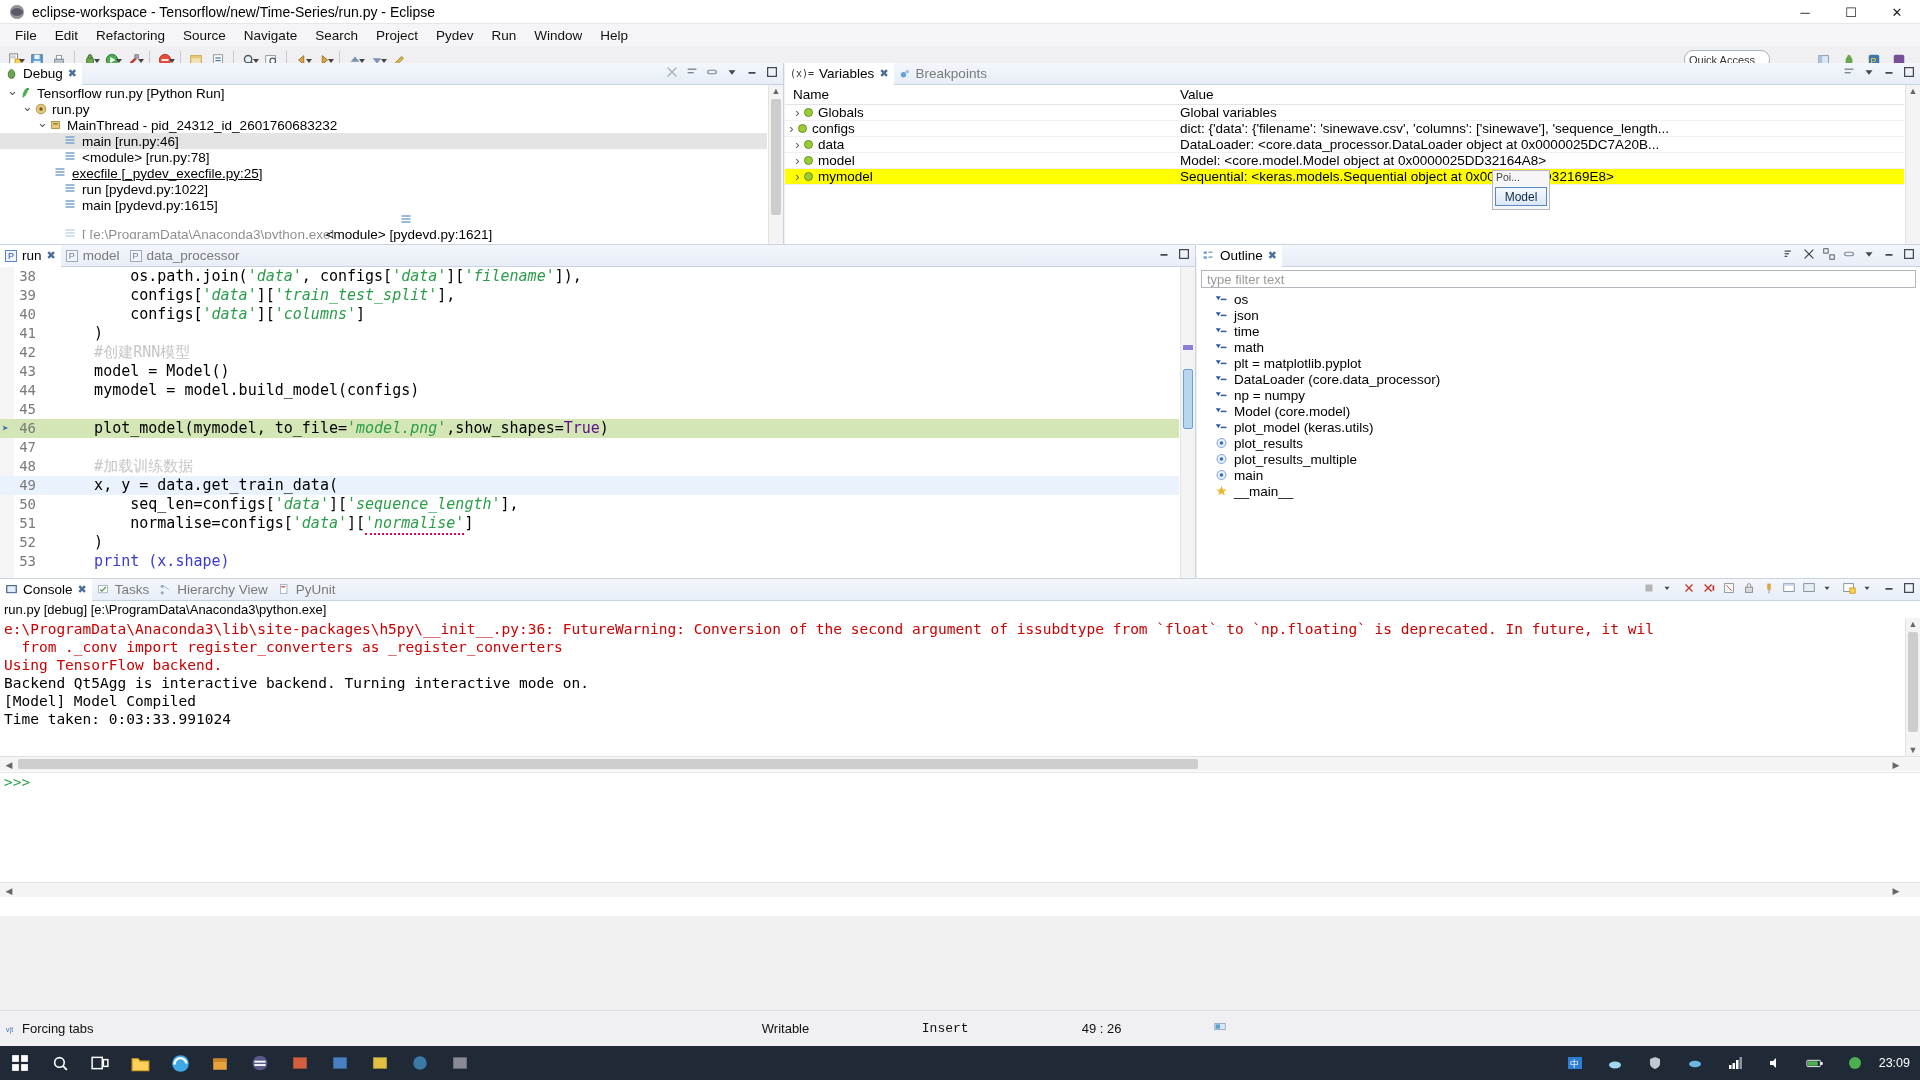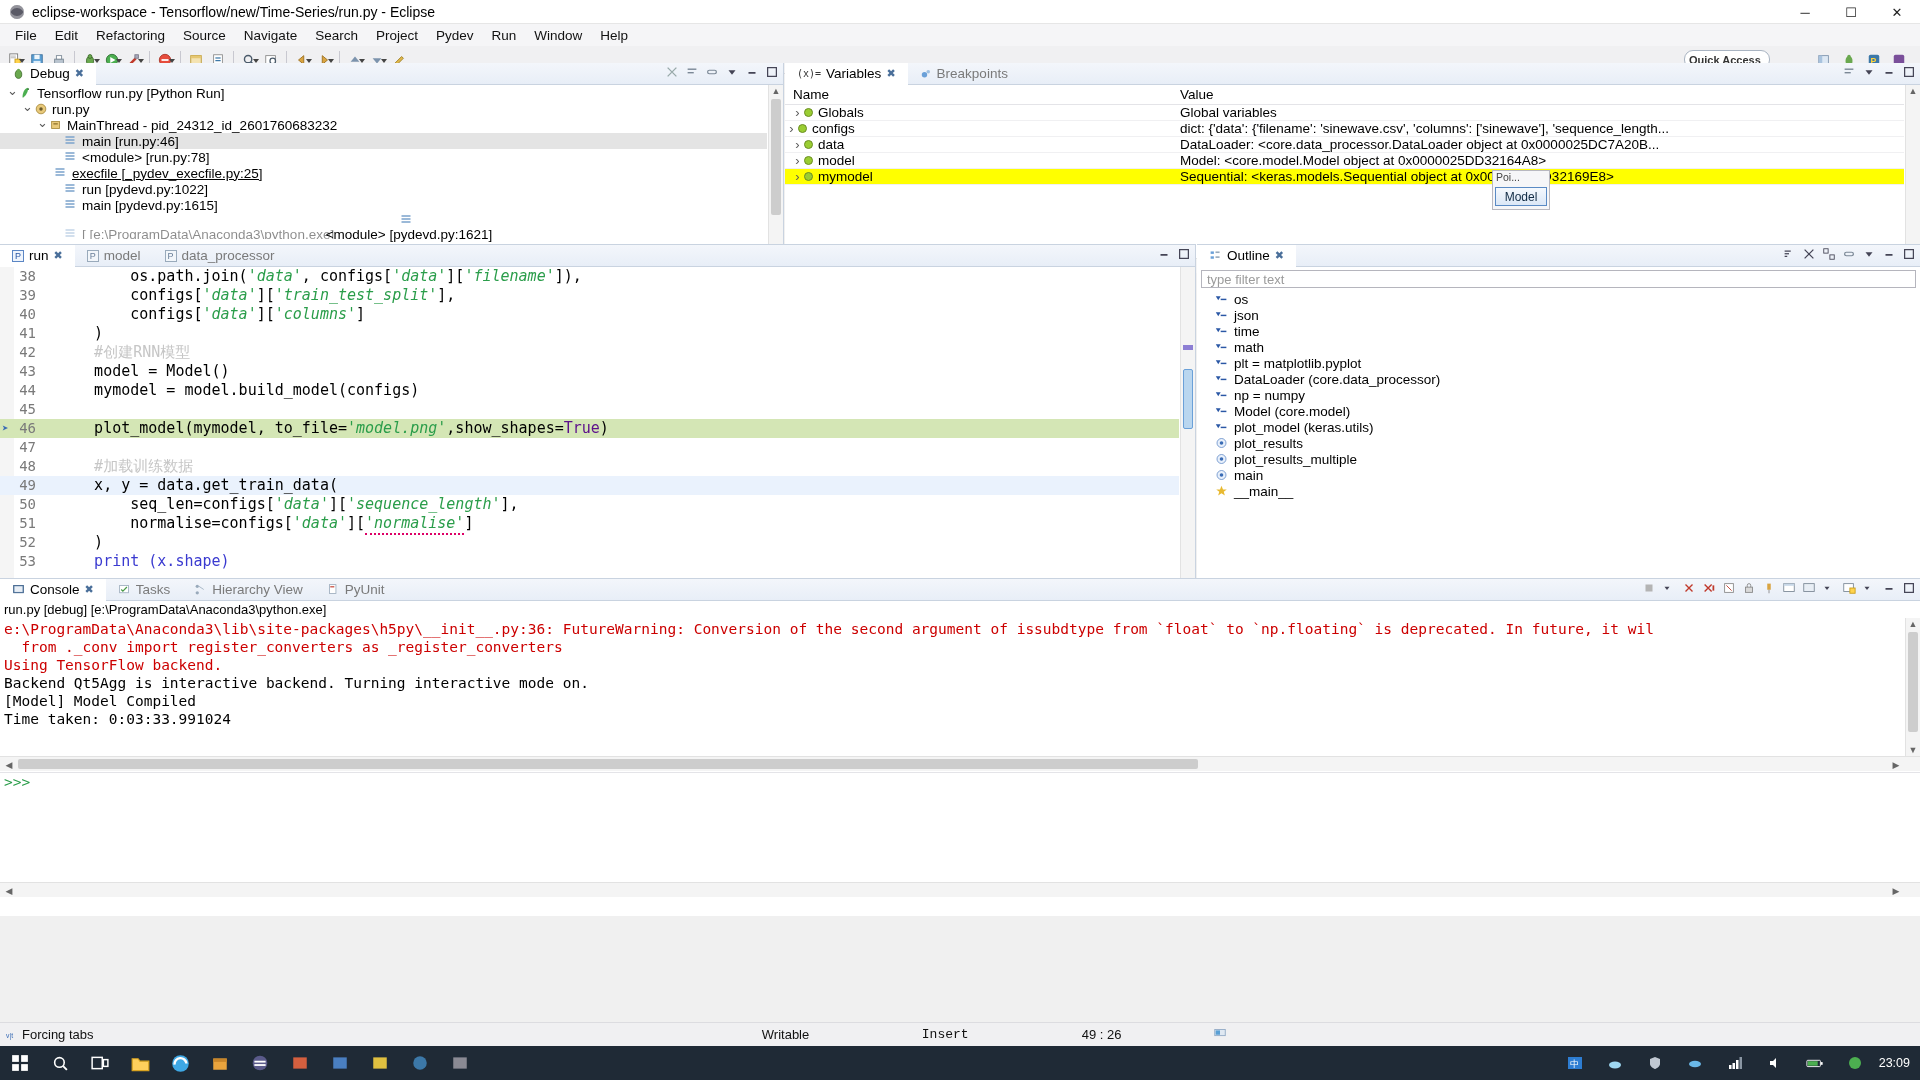--- a/index.html
+++ b/index.html
@@ -28,21 +28,21 @@
   .win-btns { position:absolute; right:0; top:0; height:24px; display:flex; }
   .win-btns div { width:46px; height:24px; display:flex; align-items:center; justify-content:center; font-size:13px; color:#222; }
 
   
   #menubar { height:22px; background:#f5f5f7; display:flex; align-items:center; padding-left:6px; }
   #menubar span { padding:2px 9px; font-size:13.5px; color:#111; }
 
   
   #toolbar {
     height:28px; background:#f0f0f2; border-bottom:1px solid #d9d9de;
-    display:flex; align-items:center; padding-left:4px; position:relative;font-weight:bold;
+    display:flex; align-items:center; padding-left:4px; position:relative;
   }
   .tb-btn { width:20px; height:22px; margin:0 1px; position:relative; display:inline-block; }
   .tb-sep { width:1px; height:18px; background:#c8c8d0; margin:0 4px; }
   .ico { position:absolute; left:3px; top:4px; width:14px; height:14px; }
   .caret { position:absolute; right:0px; top:10px; width:0;height:0;
     border-left:3px solid transparent;border-right:3px solid transparent;border-top:4px solid #444; }
   #quickaccess {
     position:absolute; right:150px; top:4px; width:86px; height:19px;
     border:1px solid #a9b4c2; background:#fff; font-size:11px; color:#333;
     padding:1px 4px; line-height:16px; border-radius:9px; text-align:left;
@@ -52,21 +52,21 @@
   
   #main { position:absolute; top:96px; left:0; width:1920px; height:950px; }
 
   
   .panel { position:absolute; background:#fff; }
   .tabstrip {
     height:22px; background:linear-gradient(#f3f6fb,#e8eef7);
     display:flex; align-items:center; position:relative;
     border-bottom:1px solid #c9d3e0;
   }
-  .vtab { display:flex; align-items:center; gap:5px; padding:0 12px; height:22px; font-size:13.5px; }
+  .vtab { display:flex; align-items:center; gap:5px; padding:0 5px; height:22px; font-size:13.5px; }
   .vtab.active { background:#fff; font-weight:normal; color:#000; }
   .vtab.inactive { color:#7a7a7a; }
   .tabclose { font-size:11px; color:#4a6f9a; }
   .vtools { position:absolute; right:4px; top:2px; display:flex; gap:6px; align-items:center; }
   .vtools div { width:14px; height:16px; position:relative; }
 
   
   .row { height:16px; display:flex; align-items:center; font-size:13.5px; white-space:nowrap; }
   .arrow { width:13px; text-align:center; color:#5a5a5a; font-size:9px; }
   .arrow.down::before { content:"\2304"; font-size:13px; position:relative; top:-3px;}
@@ -95,21 +95,21 @@
 
   
   .sb-v { position:absolute; right:0; top:0; width:15px; bottom:0; background:#f4f4f4; border-left:1px solid #e2e2e2;}
   .sb-h { position:absolute; left:0; right:0; bottom:0; height:15px; background:#f4f4f4; border-top:1px solid #e2e2e2;}
   .sb-thumb-v { position:absolute; left:2px; right:2px; background:#cdcdcd; border-radius:2px;}
   .sb-thumb-h { position:absolute; top:2px; bottom:2px; background:#cdcdcd; border-radius:2px;}
   .sb-arrow { position:absolute; font-size:9px; color:#666; text-align:center; width:100%; }
 
   
   #statusbar {
-    position:absolute; left:0; bottom:34px; width:1920px; height:24px;
+    position:absolute; left:0; bottom:34px; width:1920px; height:36px;
     background:#f0f0f2; border-top:1px solid #dcdce0; display:flex; align-items:center;
     font-size:13px; color:#111;
   }
 
   
   #taskbar {
     position:absolute; left:0; bottom:0; width:1920px; height:34px;
     background:#1f2a36; display:flex; align-items:center;
   }
   .tkicon { width:40px;height:34px; display:flex; align-items:center; justify-content:center;}

